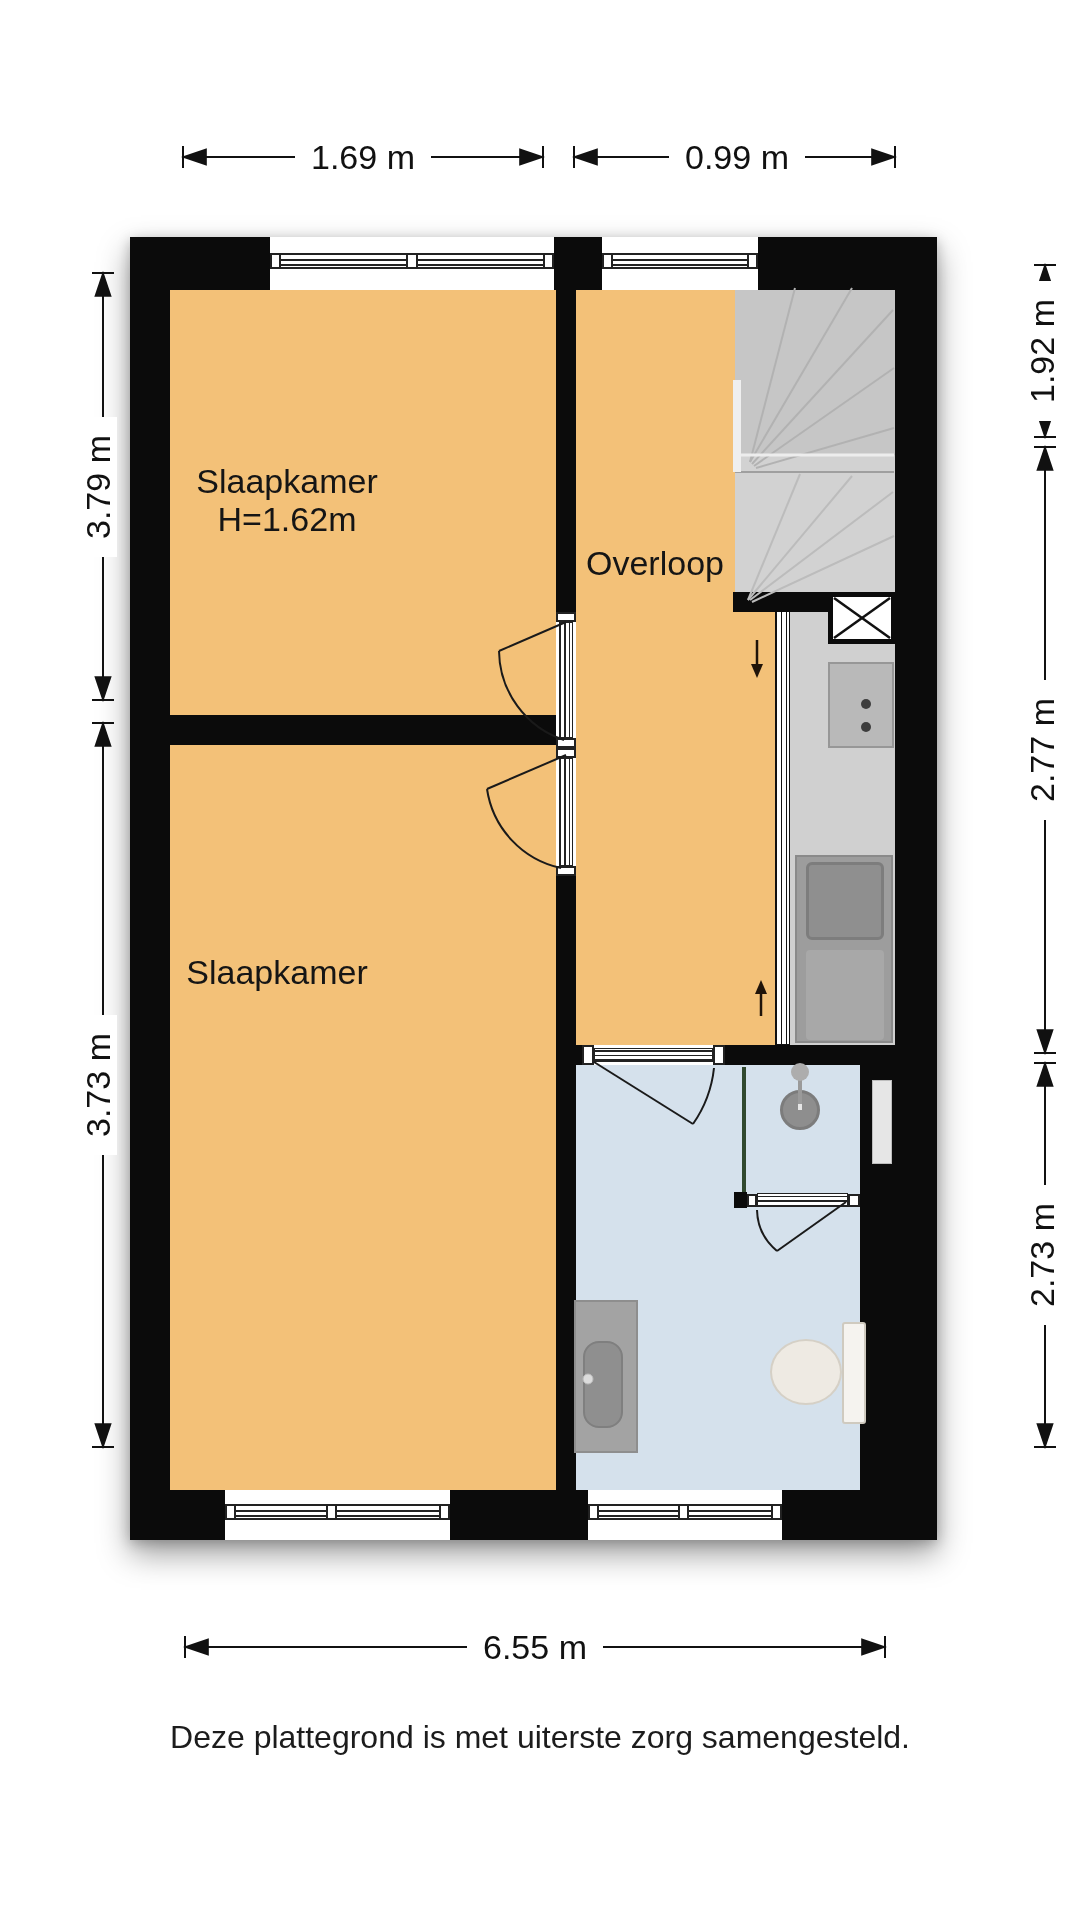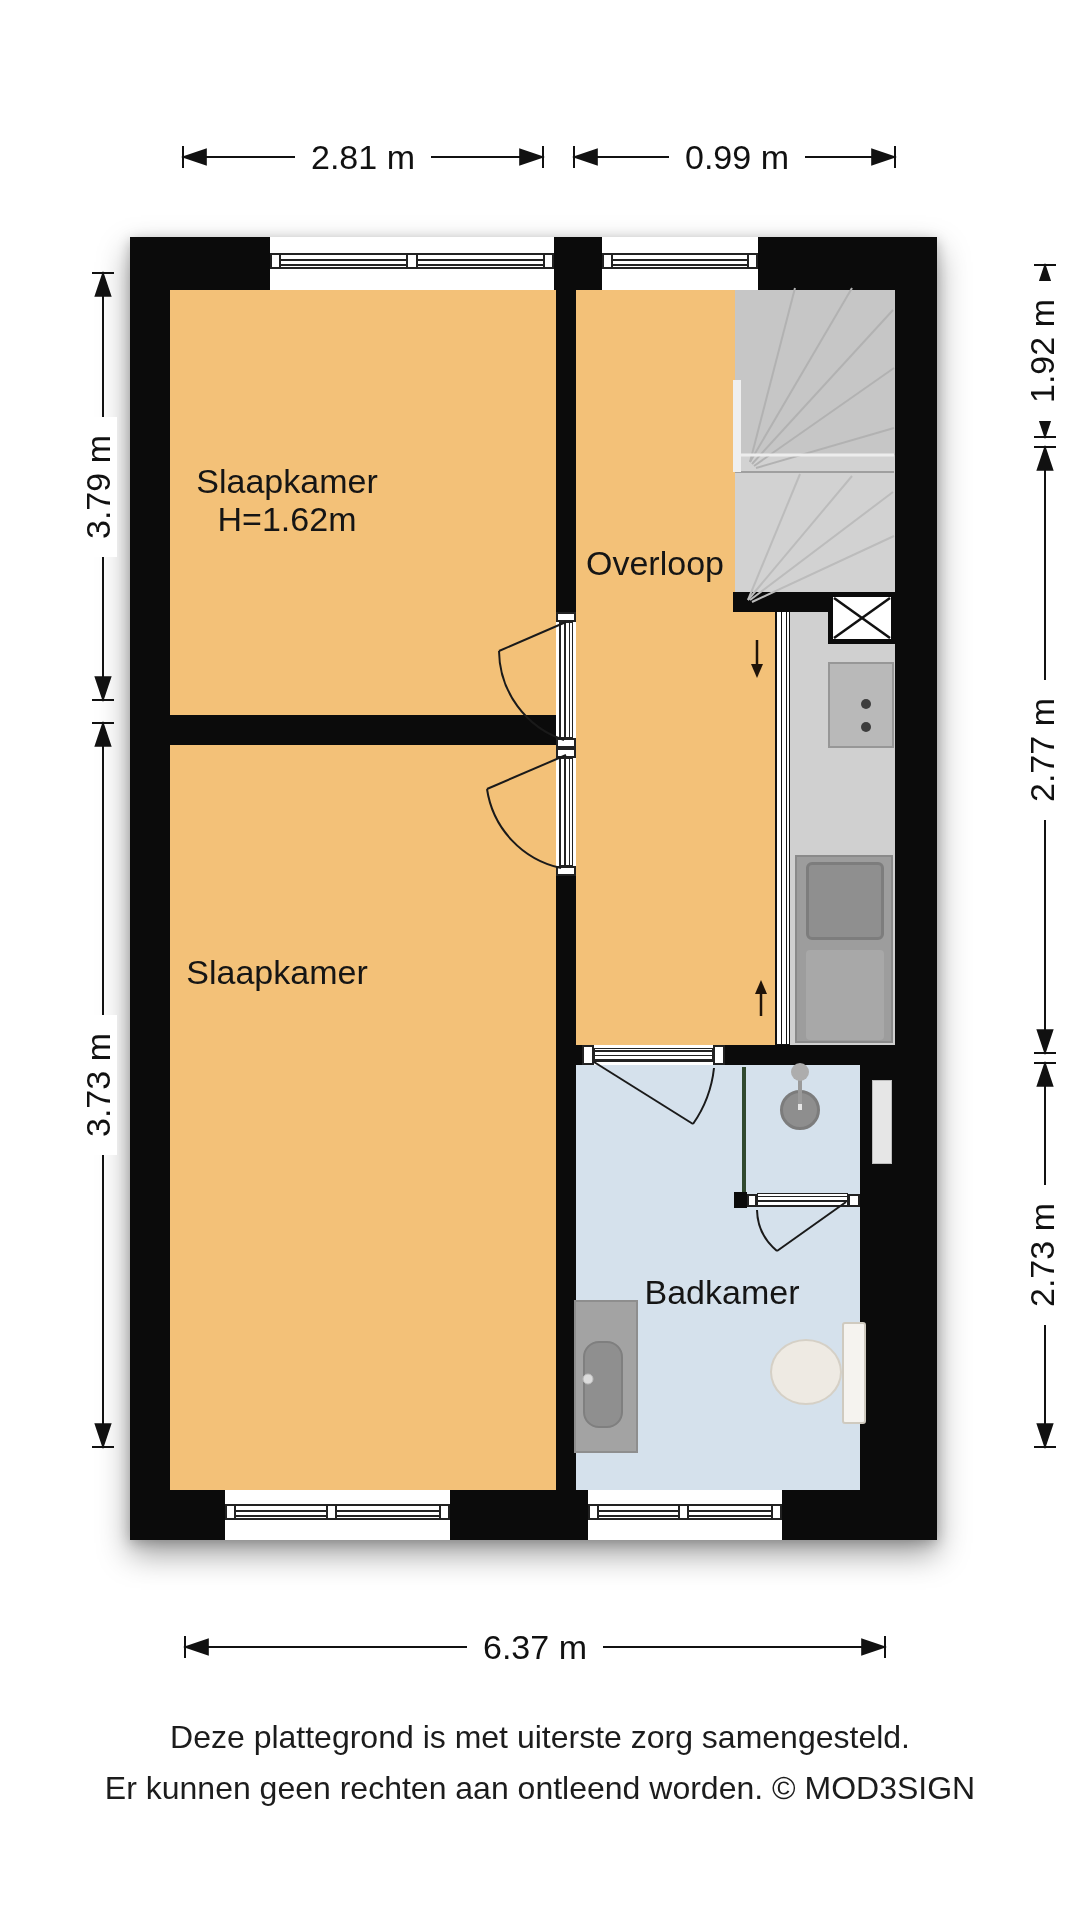--- a/index.html
+++ b/index.html
@@ -197,27 +197,25 @@
         <line x1="885" y1="1636" x2="885" y2="1658"></line>
     </g>
   </svg>
 
   <div class="abs room-label" style="left:107px;top:462px;width:360px;">
     <div>Slaapkamer</div>
     <div>H=1.62m</div>
   </div>
   <div class="abs room-label" style="left:97px;top:953px;width:360px;">Slaapkamer</div>
   <div class="abs room-label" style="left:555px;top:544px;width:200px;">Overloop</div>
-  <div class="abs room-label" style="left:592px;top:1273px;width:260px;">Badkamer</div>
-
-  <div class="abs dim-label" style="left:295px;top:136px;width:136px;height:42px;">2.81 m</div>
+
+  <div class="abs dim-label" style="left:295px;top:136px;width:136px;height:42px;">1.69 m</div>
   <div class="abs dim-label" style="left:669px;top:136px;width:136px;height:42px;">0.99 m</div>
   <div class="abs dim-label rot" style="left:27px;top:467px;width:140px;height:40px;">3.79 m</div>
   <div class="abs dim-label rot" style="left:27px;top:1065px;width:140px;height:40px;">3.73 m</div>
   <div class="abs dim-label rot" style="left:971px;top:331px;width:140px;height:40px;">1.92 m</div>
   <div class="abs dim-label rot" style="left:971px;top:730px;width:140px;height:40px;">2.77 m</div>
   <div class="abs dim-label rot" style="left:971px;top:1235px;width:140px;height:40px;">2.73 m</div>
-  <div class="abs dim-label" style="left:467px;top:1626px;width:136px;height:42px;">6.37 m</div>
+  <div class="abs dim-label" style="left:467px;top:1626px;width:136px;height:42px;">6.55 m</div>
 
   <div class="abs footer-line" style="top:1719px;">Deze plattegrond is met uiterste zorg samengesteld.</div>
-  <div class="abs footer-line" style="top:1770px;">Er kunnen geen rechten aan ontleend worden. © MOD3SIGN</div>
 
 </div>
 
 </body></html>

